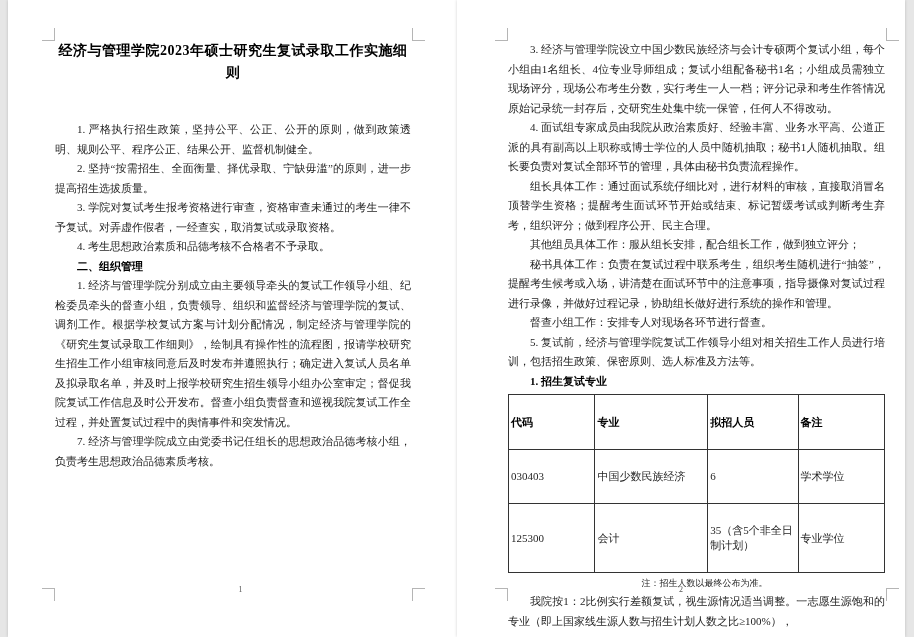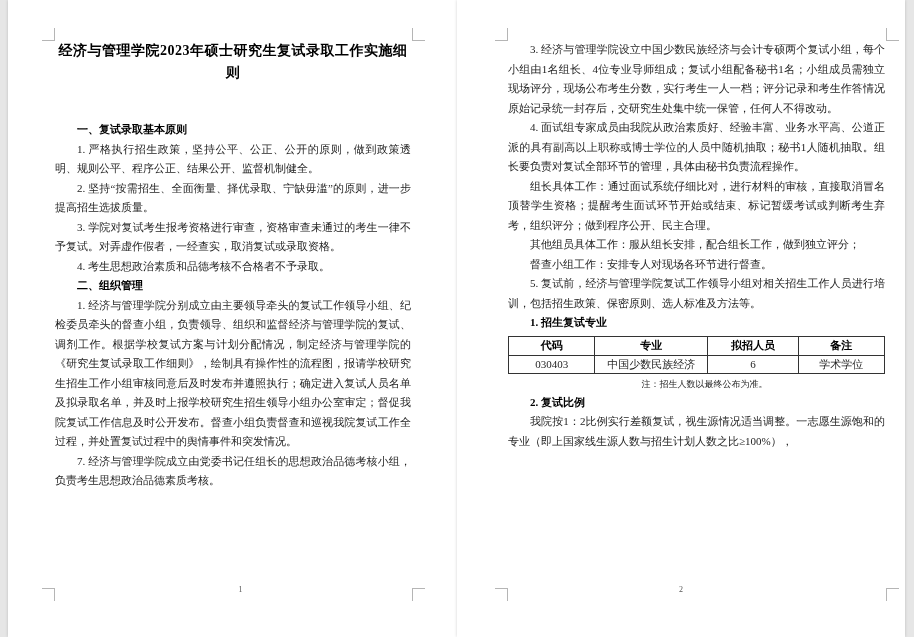--- a/index.html
+++ b/index.html
@@ -26,21 +26,21 @@
     margin:0; text-indent:2em; text-align:justify;
     font-size:11px; line-height:19.5px; color:#1e1e1e;
   }
   .heading { font-weight:bold; color:#000000; }
   table.plan {
     width:100%; border-collapse:collapse; margin:3px 0 2px 0;
     table-layout:fixed;
   }
   table.plan th, table.plan td {
     border:1px solid #333333; font-size:11px; color:#1e1e1e;
-    text-align:center; vertical-align:middle; padding:1px 2px; line-height:15px;
+    text-align:left; vertical-align:middle; padding:19px 2px; line-height:15px;
   }
   table.plan th { font-weight:bold; color:#000; height:16px; }
   .note {
     margin:3px 0 2px 0; padding-left:1.8em; font-size:9px;
     color:#1e1e1e; line-height:14px; text-align:center; text-indent:0;
   }
   .pagenum {
     position:absolute; top:585px; left:0; width:100%;
     text-align:center; font-size:8px; color:#555;
   }
@@ -59,21 +59,20 @@
 
 <div class="canvas">
 
   <div class="page" id="page1">
     <div class="mark tl"></div>
     <div class="mark tr"></div>
     <div class="mark bl"></div>
     <div class="mark br"></div>
     <div class="content">
       <h1 class="title">经济与管理学院2023年硕士研究生复试录取工作实施细则</h1>
-      <p class="para heading">一、复试录取基本原则</p>
       <p class="para">1. 严格执行招生政策，坚持公平、公正、公开的原则，做到政策透明、规则公平、程序公正、结果公开、监督机制健全。</p>
       <p class="para">2. 坚持“按需招生、全面衡量、择优录取、宁缺毋滥”的原则，进一步提高招生选拔质量。</p>
       <p class="para">3. 学院对复试考生报考资格进行审查，资格审查未通过的考生一律不予复试。对弄虚作假者，一经查实，取消复试或录取资格。</p>
       <p class="para">4. 考生思想政治素质和品德考核不合格者不予录取。</p>
       <p class="para heading">二、组织管理</p>
       <p class="para">1. 经济与管理学院分别成立由主要领导牵头的复试工作领导小组、纪检委员牵头的督查小组，负责领导、组织和监督经济与管理学院的复试、调剂工作。根据学校复试方案与计划分配情况，制定经济与管理学院的《研究生复试录取工作细则》，绘制具有操作性的流程图，报请学校研究生招生工作小组审核同意后及时发布并遵照执行；确定进入复试人员名单及拟录取名单，并及时上报学校研究生招生领导小组办公室审定；督促我院复试工作信息及时公开发布。督查小组负责督查和巡视我院复试工作全过程，并处置复试过程中的舆情事件和突发情况。</p>
       <p class="para">7. 经济与管理学院成立由党委书记任组长的思想政治品德考核小组，负责考生思想政治品德素质考核。</p>
     </div>
     <div class="pagenum">1</div>
   </div>
@@ -81,20 +80,21 @@
   <div class="page" id="page2">
     <div class="mark tl"></div>
     <div class="mark tr"></div>
     <div class="mark bl"></div>
     <div class="mark br"></div>
     <div class="content">
       <p class="para">3. 经济与管理学院设立中国少数民族经济与会计专硕两个复试小组，每个小组由1名组长、4位专业导师组成；复试小组配备秘书1名；小组成员需独立现场评分，现场公布考生分数，实行考生一人一档；评分记录和考生作答情况原始记录统一封存后，交研究生处集中统一保管，任何人不得改动。</p>
       <p class="para">4. 面试组专家成员由我院从政治素质好、经验丰富、业务水平高、公道正派的具有副高以上职称或博士学位的人员中随机抽取；秘书1人随机抽取。组长要负责对复试全部环节的管理，具体由秘书负责流程操作。</p>
       <p class="para">组长具体工作：通过面试系统仔细比对，进行材料的审核，直接取消冒名顶替学生资格；提醒考生面试环节开始或结束、标记暂缓考试或判断考生弃考，组织评分；做到程序公开、民主合理。</p>
       <p class="para">其他组员具体工作：服从组长安排，配合组长工作，做到独立评分；</p>
+      <p class="para">秘书具体工作：负责在复试过程中联系考生，组织考生随机进行“抽签”，提醒考生候考或入场，讲清楚在面试环节中的注意事项，指导摄像对复试过程进行录像，并做好过程记录，协助组长做好进行系统的操作和管理。</p>
       <p class="para">督查小组工作：安排专人对现场各环节进行督查。</p>
       <p class="para">5. 复试前，经济与管理学院复试工作领导小组对相关招生工作人员进行培训，包括招生政策、保密原则、选人标准及方法等。</p>
       <p class="para heading">1. 招生复试专业</p>
 
       <table class="plan">
         <colgroup>
           <col style="width:23%">
             <col style="width:30%">
             <col style="width:24%">
             <col style="width:23%">
@@ -107,23 +107,28 @@
             <th>备注</th>
           </tr>
         </thead>
         <tbody>
           <tr>
             <td>030403</td>
             <td>中国少数民族经济</td>
             <td>6</td>
             <td>学术学位</td>
           </tr>
+          <tr>
+            <td>125300</td>
+            <td>会计</td>
+            <td>35（含5个非全日制计划）</td>
+            <td>专业学位</td>
+          </tr>
         </tbody>
       </table>
 
       <p class="note">注：招生人数以最终公布为准。</p>
-      <p class="para heading">2. 复试比例</p>
       <p class="para">我院按1：2比例实行差额复试，视生源情况适当调整。一志愿生源饱和的专业（即上国家线生源人数与招生计划人数之比≥100%），</p>
     </div>
     <div class="pagenum">2</div>
   </div>
 
 </div>
 
 </body></html>

